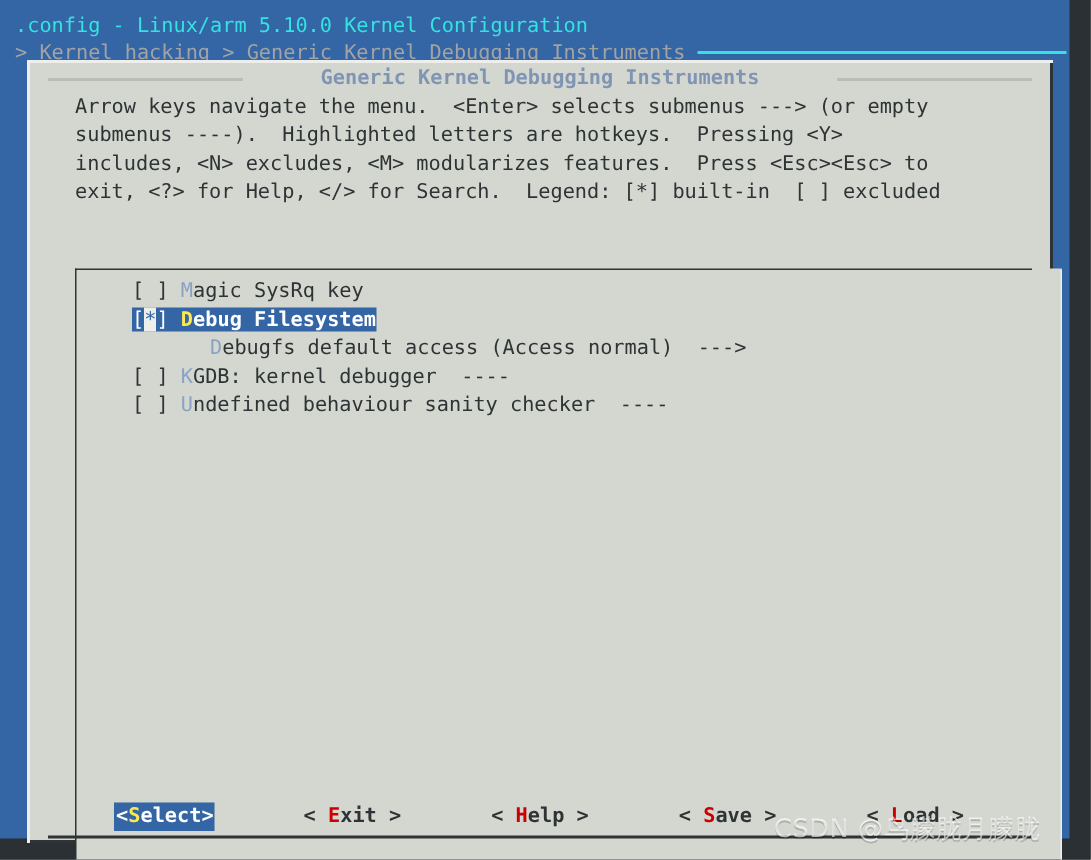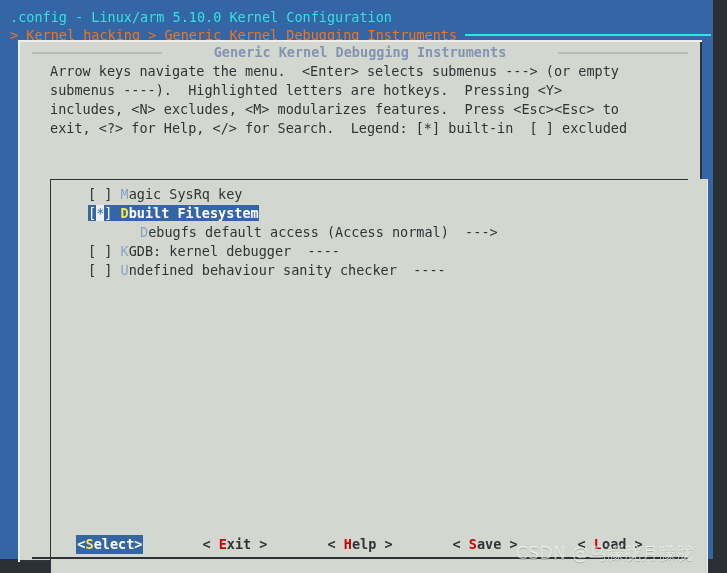--- a/index.html
+++ b/index.html
@@ -51,21 +51,21 @@
     padding-left: 6px;
     color: #34e2e2;
   }
   #header-title { padding-top: 4px; height: 18px; line-height: 18px; }
   #breadcrumb-row {
     display: flex;
     align-items: center;
     height: 18px;
     padding-left: 6px;
   }
-  #breadcrumb-text { white-space: pre; color: #f97316; }
+  #breadcrumb-text { white-space: pre; color: #a3a3a3; }
   #breadcrumb-rule {
     flex: 1;
     height: 0;
     border-top: 2px solid #34e2e2;
     margin-left: 8px;
     margin-right: 6px;
   }
 
   
   #dialog {
@@ -287,21 +287,21 @@
         <div class="help-line">exit, &lt;?&gt; for Help, &lt;/&gt; for Search.  Legend: [*] built-in  [ ] excluded</div>
       </div>
 
     <div id="list-box">
       <div id="list-bevel-top"></div>
       <div id="list-bevel-left"></div>
       <div id="list-bevel-bottom"></div>
       <div id="list-bevel-right"></div>
       <div id="menu-items">
           <div class="menu-row"><span class="rowtext">[ ] </span><span class="hotkey">M</span><span class="rowtext">agic SysRq key</span></div>
-          <div class="menu-row selected"><span class="sel-wrap"><span class="brack">[</span><span class="starbox">*</span><span class="brack">]</span><span> </span><span class="hotkey">D</span><span class="rowtext">built Filesystem</span></span></div>
+          <div class="menu-row selected"><span class="sel-wrap"><span class="brack">[</span><span class="starbox">*</span><span class="brack">]</span><span> </span><span class="hotkey">D</span><span class="rowtext">ebug Filesystem</span></span></div>
           <div class="menu-row sub"><span class="hotkey">D</span><span class="rowtext">ebugfs default access (Access normal)  ---&gt;</span></div>
           <div class="menu-row"><span class="rowtext">[ ] </span><span class="hotkey">K</span><span class="rowtext">GDB: kernel debugger  ----</span></div>
           <div class="menu-row"><span class="rowtext">[ ] </span><span class="hotkey">U</span><span class="rowtext">ndefined behaviour sanity checker  ----</span></div>
         </div>
     </div>
 
     <div id="button-sep"></div>
     <div id="button-bar">
         <span class="btn active"><span>&lt;</span><span class="btn-hot">S</span><span>elect&gt;</span><span></span></span>
         <span class="btn"><span>&lt; </span><span class="btn-hot">E</span><span>xit</span><span> &gt;</span></span>

